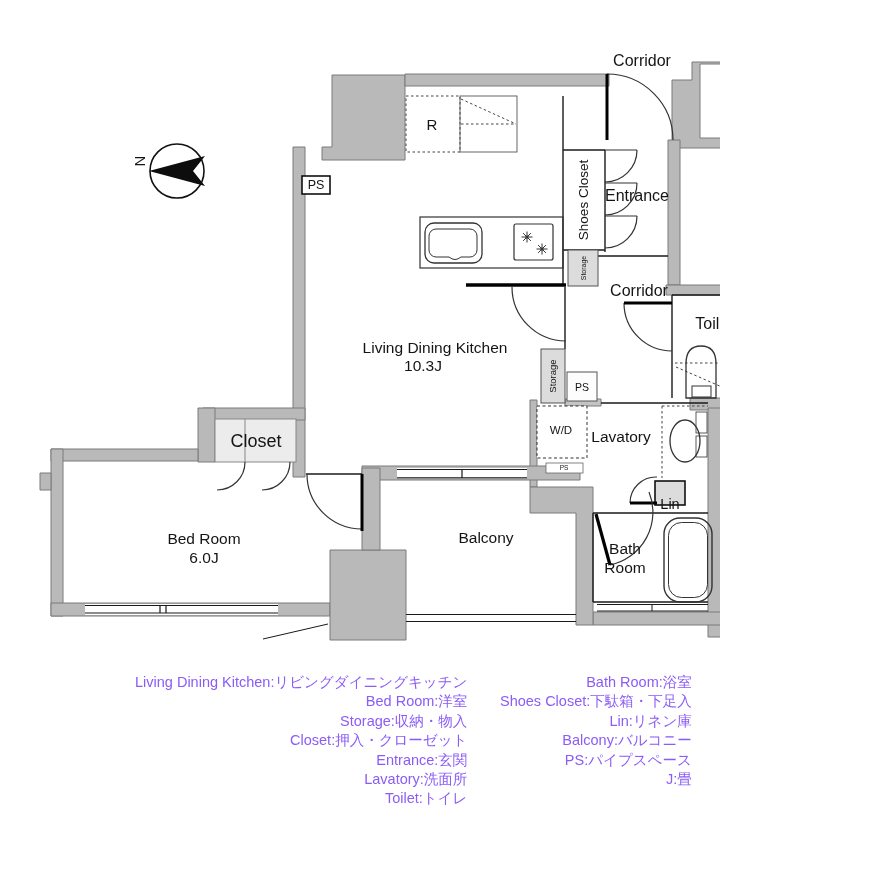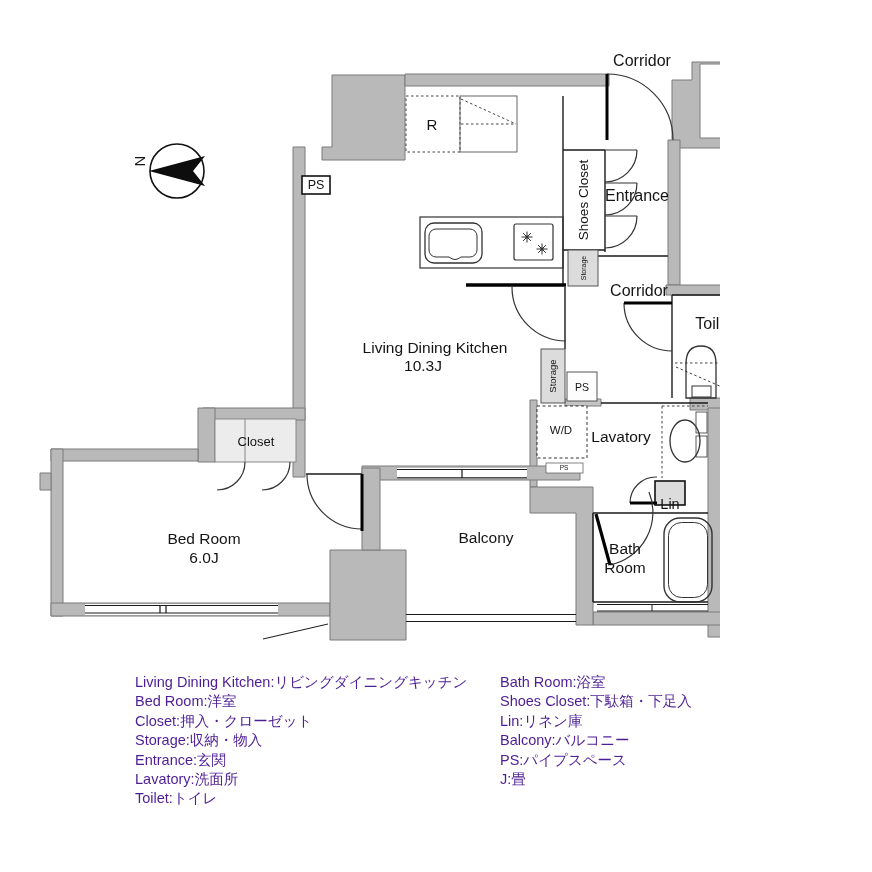--- a/index.html
+++ b/index.html
@@ -1,22 +1,22 @@
 <!DOCTYPE html>
 <html><head>
 <meta charset="utf-8">
 <style>
   html,body{margin:0;padding:0;background:#ffffff;}
   #stage{position:relative;width:720px;height:872px;background:#ffffff;overflow:hidden;
-         font-family:"Liberation Sans", sans-serif;}
+         font-family:"Liberation Sans", sans-serif;text-align:right;}
   #plan-svg{position:absolute;left:0;top:0;}
   .lbl{position:absolute;transform:translate(-50%,-50%);color:#141414;white-space:nowrap;
        font-family:"Liberation Sans", sans-serif;line-height:1;}
   .rot{transform:translate(-50%,-50%) rotate(-90deg);}
-  .legend-col{position:absolute;color:#4c1d95;font-size:14.5px;line-height:19.4px;}
+  .legend-col{position:absolute;color:#8b5cf6;font-size:14.5px;line-height:19.4px;}
 </style>
 </head>
 <body>
 
 <div id="stage">
 
 <svg id="plan-svg" width="872" height="872" viewBox="0 0 872 872">
 
   <g fill="#b9b9b9" stroke="#7a7a7a" stroke-width="1">
     <path d="M332,75 H405 V160 H322 V147 H332 Z"></path>
@@ -172,35 +172,35 @@
 <div class="lbl" style="left:637px;top:196px;font-size:16px;">Entrance</div>
 <div class="lbl rot" style="left:583px;top:268px;font-size:7px;">Storage</div>
 <div class="lbl" style="left:639px;top:291px;font-size:16px;">Corridor</div>
 <div class="lbl" style="left:702px;top:324px;font-size:16px;margin-left:12px;">Toilet</div>
 <div class="lbl" style="left:423px;top:348px;font-size:15.5px;padding-left:24px;">Living Dining Kitchen</div>
 <div class="lbl" style="left:423px;top:366px;font-size:15.5px;">10.3J</div>
 <div class="lbl rot" style="left:553px;top:376px;font-size:9.5px;">Storage</div>
 <div class="lbl" style="left:582px;top:387px;font-size:10.5px;">PS</div>
 <div class="lbl" style="left:561px;top:431px;font-size:11.5px;">W/D</div>
 <div class="lbl" style="left:621px;top:437px;font-size:15.5px;">Lavatory</div>
-<div class="lbl" style="left:256px;top:441px;font-size:13px;">Closet</div>
+<div class="lbl" style="left:256px;top:441px;font-size:18px;">Closet</div>
 <div class="lbl" style="left:564px;top:468px;font-size:6.5px;">PS</div>
 <div class="lbl" style="left:670px;top:504px;font-size:14.5px;">Lin</div>
 <div class="lbl" style="left:204px;top:539px;font-size:15.5px;">Bed Room</div>
 <div class="lbl" style="left:204px;top:558px;font-size:15.5px;">6.0J</div>
 <div class="lbl" style="left:486px;top:538px;font-size:15.5px;">Balcony</div>
 <div class="lbl" style="left:625px;top:549px;font-size:15.5px;">Bath</div>
 <div class="lbl" style="left:625px;top:568px;font-size:15.5px;">Room</div>
 <div class="lbl rot" style="left:139px;top:161px;font-size:15px;">N</div>
 
 <div class="legend-col" style="left:135px;top:673px;">
   <div>Living Dining Kitchen:リビングダイニングキッチン</div>
   <div>Bed Room:洋室</div>
+  <div>Storage:収納・物入</div>
   <div>Closet:押入・クローゼット</div>
-  <div>Storage:収納・物入</div>
   <div>Entrance:玄関</div>
   <div>Lavatory:洗面所</div>
   <div>Toilet:トイレ</div>
 </div>
 <div class="legend-col" style="left:500px;top:673px;">
   <div>Bath Room:浴室</div>
   <div>Shoes Closet:下駄箱・下足入</div>
   <div>Lin:リネン庫</div>
   <div>Balcony:バルコニー</div>
   <div>PS:パイプスペース</div>

